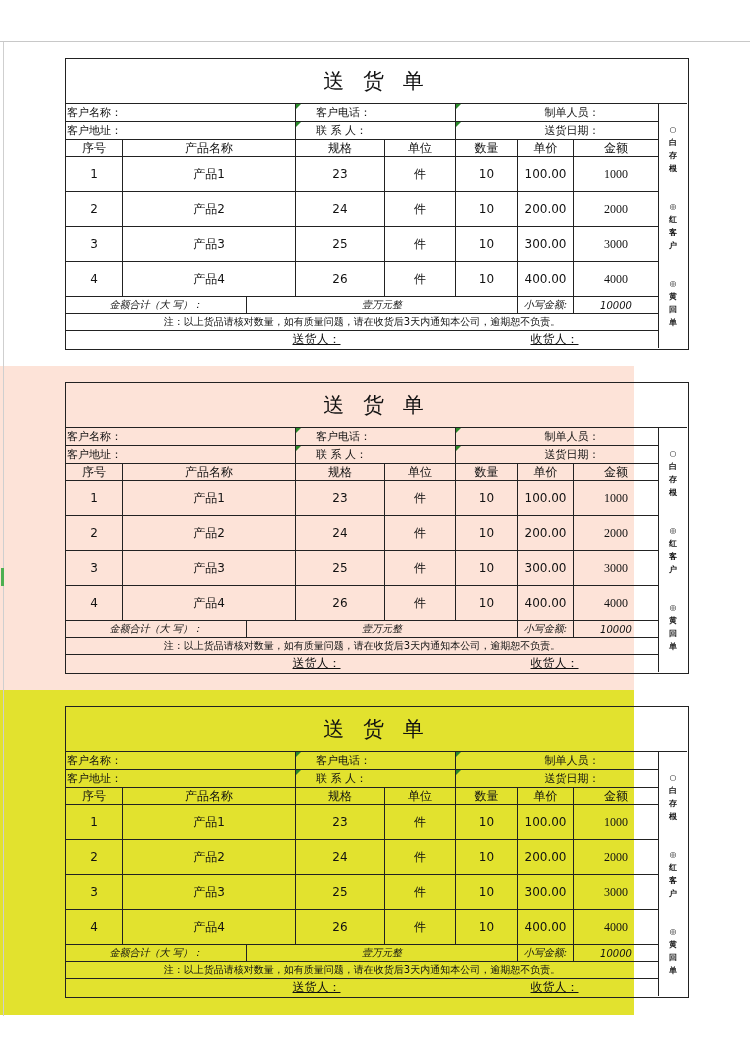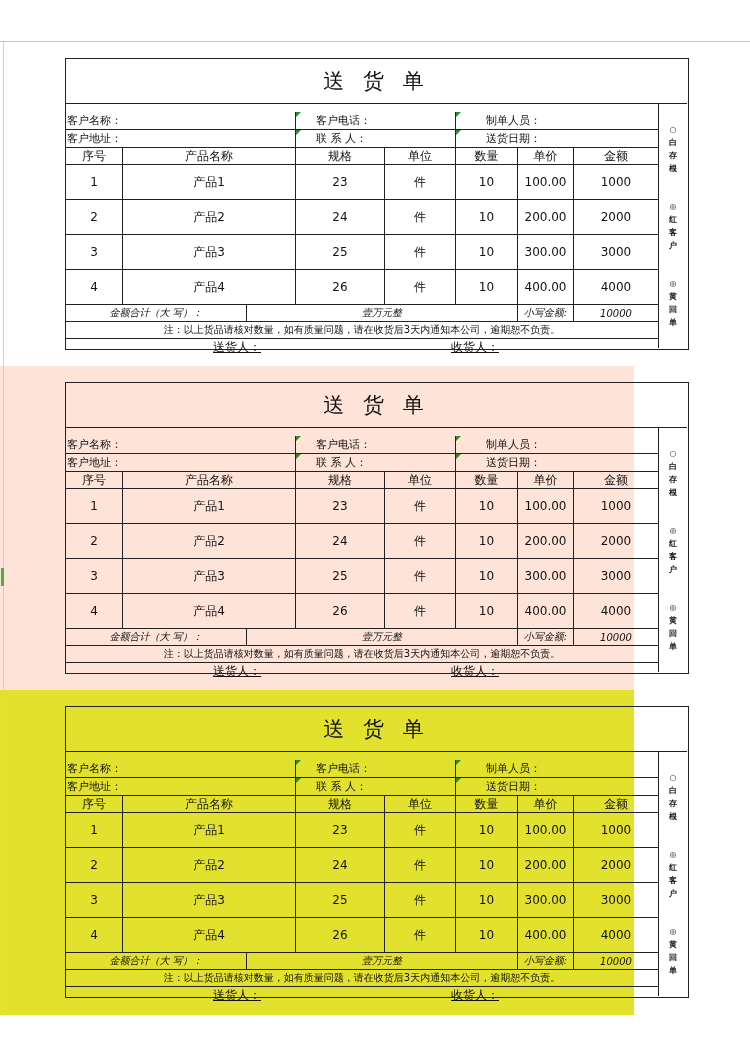--- a/index.html
+++ b/index.html
@@ -11,41 +11,41 @@
   .band { position: absolute; left: 0; width: 634px; height: 325px; }
   .band-0 { top: 42px; background: #ffffff; }
   .band-1 { top: 366px; background: #fde3d8; }
   .band-2 { top: 690px; background: #e2e22e; }
   .form { position: absolute; left: 65px; top: 16px; width: 624px; height: 292px; border: 1.5px solid #222; }
   .title { position: absolute; left: 0; top: 0; width: 621px; height: 45px; border-bottom: 1.5px solid #222;
            display: flex; align-items: center; justify-content: center; font-size: 21px; letter-spacing: 6px; }
   .sidecol { position: absolute; left: 592px; top: 45px; width: 29px; height: 244px; border-left: 1.5px solid #222;
              display: flex; flex-direction: column; align-items: center; justify-content: space-around; padding: 6px 0; }
   .sidegroup { display: flex; flex-direction: column; align-items: center; font-size: 8px; line-height: 13px; font-weight: bold; }
-  .grid { position: absolute; left: 0; top: 53px; width: 592px; }
+  .grid { position: absolute; left: 0; top: 45px; width: 592px; }
   .row { position: relative; display: flex; border-bottom: 1px solid #222; }
   .row:last-child { border-bottom: none; }
   .cell { border-right: 1px solid #222; display: flex; align-items: center; font-size: 11px; overflow: hidden; white-space: nowrap; }
-  .cell:last-child { border-right: none; }
+  .cell:last-child { border-right: none; justify-content: center; }
   .c { justify-content: center; }
   .l { justify-content: flex-start; padding-left: 1px; }
   .info-row { height: 18px; }
   .head-row { height: 17px; }
   .head-row .cell { font-size: 12px; }
   .data-row { height: 35px; }
   .data-row .cell { font-size: 12px; }
   .sum-row { height: 17px; font-style: italic; }
   .sum-row .cell { font-size: 10px; }
   .note-row { height: 17px; }
   .note-row .cell { font-size: 10px; }
   .sign-row { height: 17px; }
   .sign-row .cell { font-size: 12px; text-decoration: underline; }
   .tri { position: absolute; width: 0; height: 0; border-top: 5px solid #2a8a2a; border-right: 5px solid transparent; }
   .w1 { width: 57px; } .w2 { width: 173px; } .w3 { width: 89px; } .w4 { width: 71px; }
-  .w5 { width: 62px; } .w6 { width: 56px; } .w7 { width: 84px; }
+  .w5 { width: 62px; } .w6 { width: 56px; } .w7 { width: 84px; font-family: Liberation Serif, serif; }
 </style>
 </head>
 <body>
 
 <div class="topbar"></div>
 <div class="leftedge"></div>
 <div class="leftmark"></div>
 
 <div class="band band-0">
   <div class="form">

